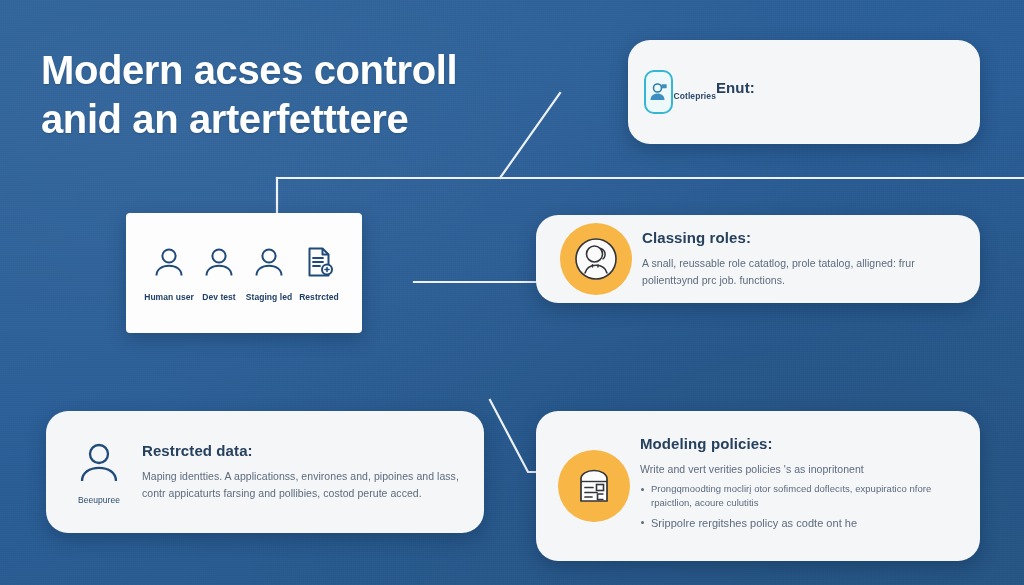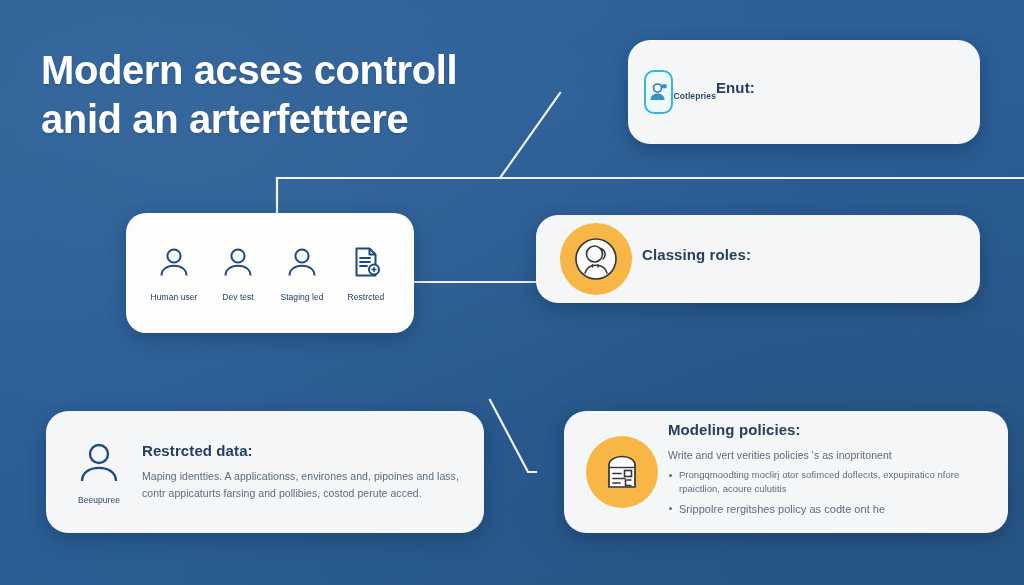--- a/index.html
+++ b/index.html
@@ -145,23 +145,24 @@
     font-weight: bold;
     color: #2c4a6b;
     letter-spacing: 0.1px;
     white-space: nowrap;
   }
 
   
   #card-personas {
     left: 126px;
     top: 213px;
-    width: 288px;
+    width: 236px;
     height: 120px;
-    border-radius: 20px;
+    border-radius: 4px;
+    font-weight: bold;
   }
   #card-personas .card-body {
     padding: 0 18px;
     justify-content: space-between;
   }
   .persona {
     display: flex;
     flex-direction: column;
     align-items: center;
     width: 60px;
@@ -220,24 +221,24 @@
   .figure-cap {
     margin-top: 6px;
     font-size: 8.5px;
     color: #2c4a6b;
     letter-spacing: 0.05px;
     white-space: nowrap;
   }
 
   
   #card-policies {
-    left: 564px;
+    left: 536px;
     top: 411px;
     width: 444px;
-    height: 122px;
+    height: 150px;
   }
   #card-policies .card-body { padding: 10px 18px 10px 12px; }
 
   .txt-col { flex: 1 1 auto; min-width: 0; }
 </style>
 </head>
 <body>
 
 <div id="stage">
 
@@ -338,20 +339,21 @@
             <circle cx="24" cy="24" r="20" fill="#fbfbfb" stroke="#33353a" stroke-width="1.6"></circle>
             <circle cx="22.5" cy="19" r="8" fill="none" stroke="#33353a" stroke-width="1.6"></circle>
             <path d="M29 13.5c3 1.4 4.4 4 4 6.8-0.4 2.6-2 3.6-2 3.6" fill="none" stroke="#33353a" stroke-width="1.5" stroke-linecap="round"></path>
             <path d="M12.8 38.5c1.4-5.4 5.6-8.2 11.2-8.2s9.8 2.8 11.2 8.2" fill="none" stroke="#33353a" stroke-width="1.6"></path>
             <path d="M20.5 29.6v2.4M26 29.6v2.4" stroke="#33353a" stroke-width="1.4" stroke-linecap="round"></path>
           </svg>
         </div>
       </div>
       <div class="txt-col">
         <p class="card-head">Classing roles:</p>
+        <p class="card-text">A snall, reussable role catatlog, prole tatalog, alligned: frur polienttэynd prc job. functions.</p>
       </div>
     </div>
   </div>
 
   <div class="card" id="card-data">
     <div class="card-body">
       <div class="figure-col">
         <span>
           <svg width="46" height="46" viewBox="0 0 46 46" aria-hidden="true">
             <circle cx="23" cy="15" r="9" fill="none" stroke="#1f4a7a" stroke-width="2.3"></circle>

